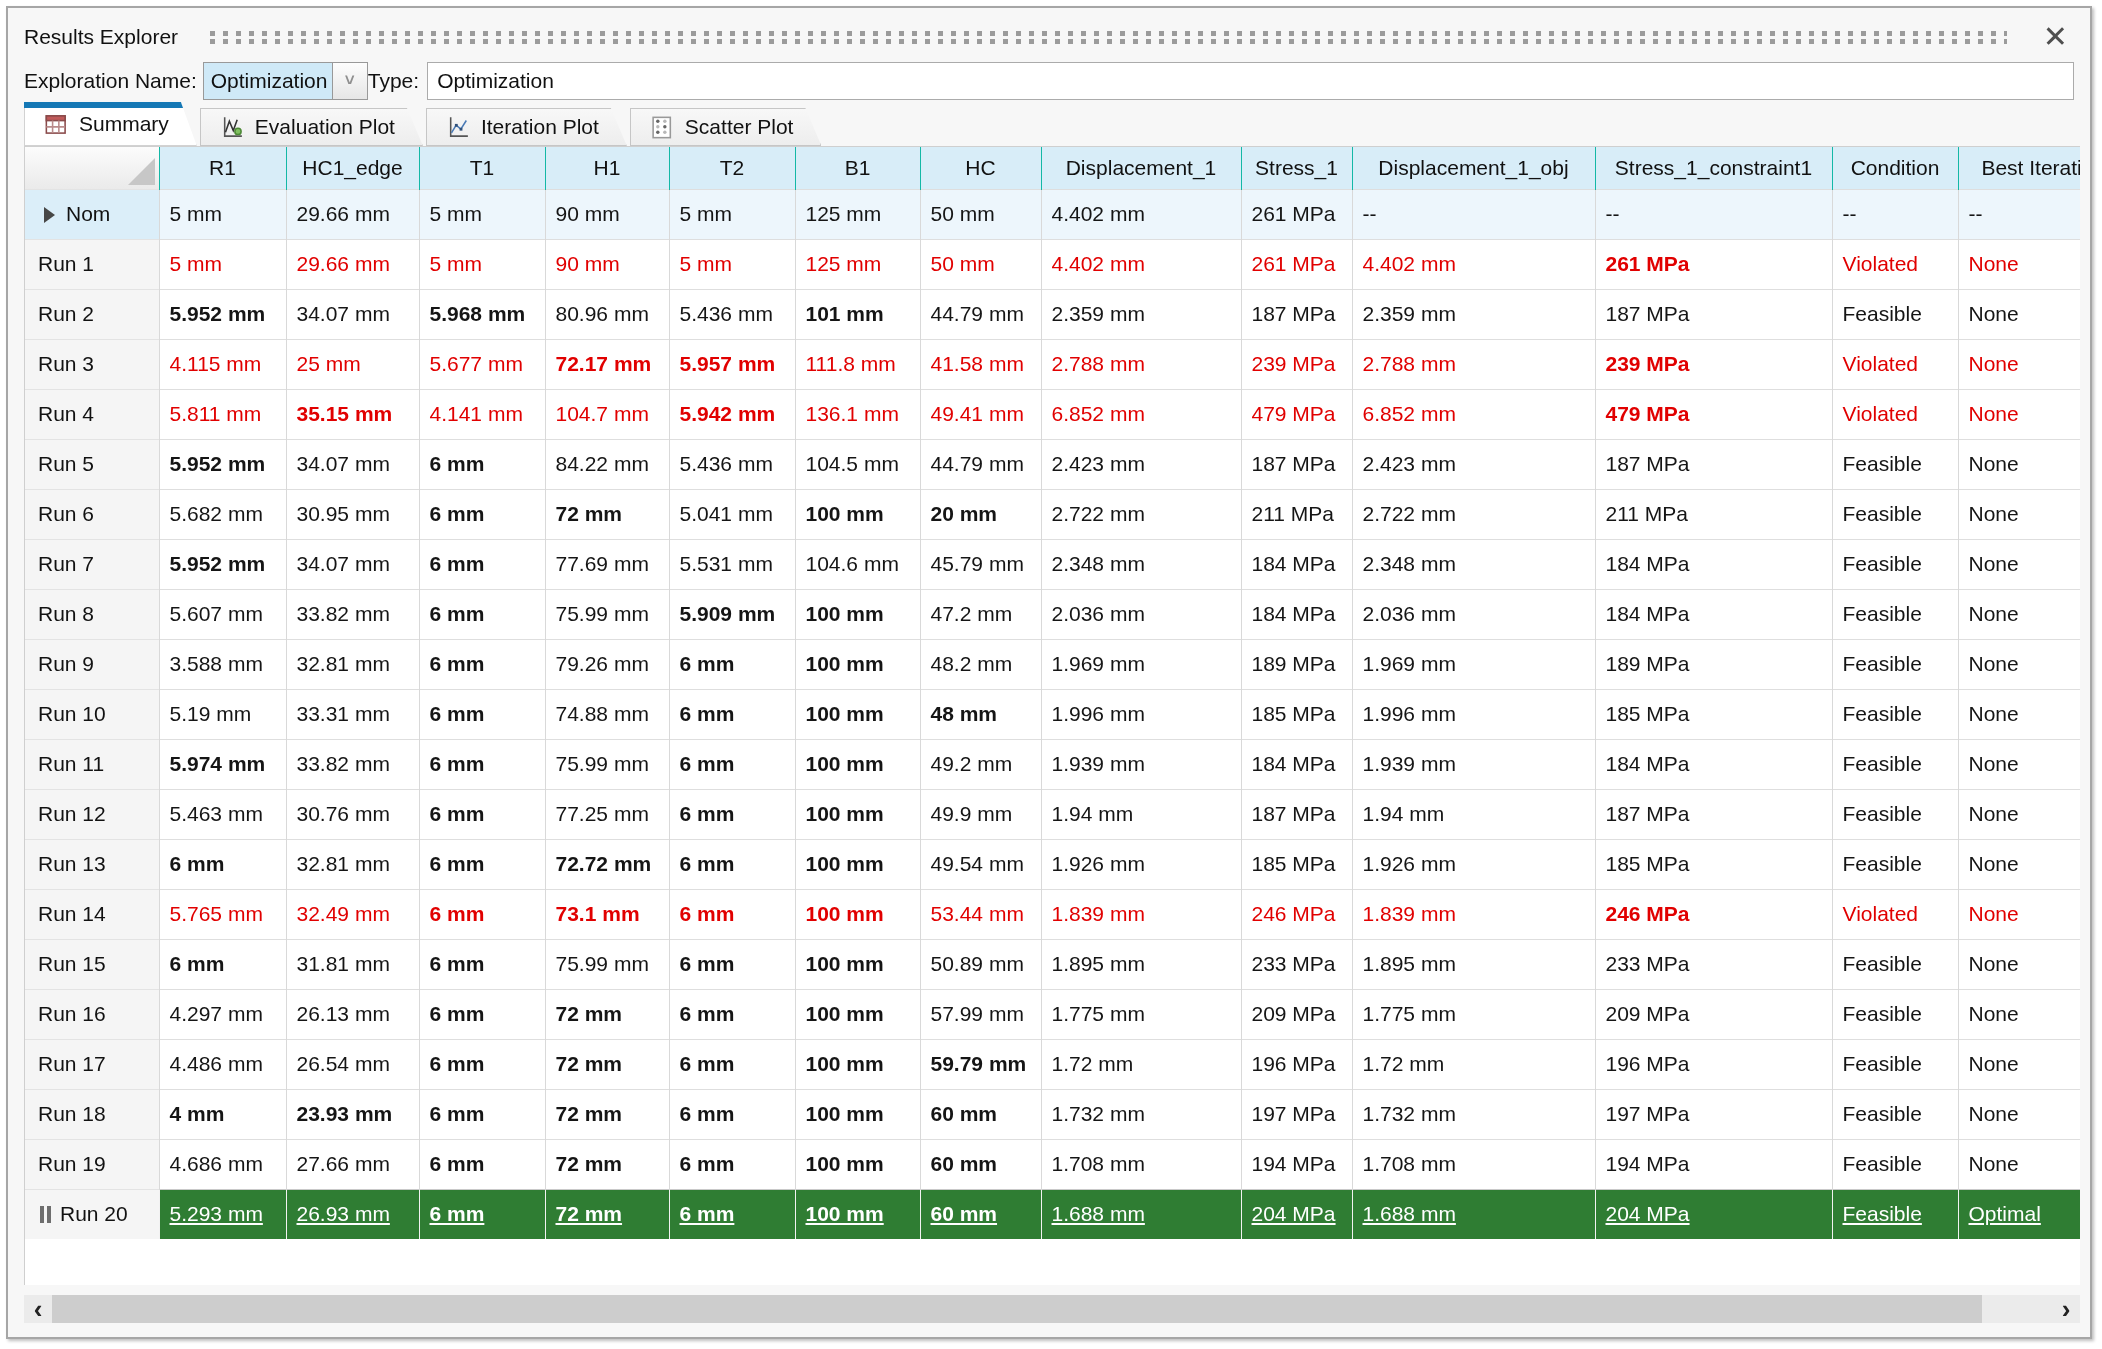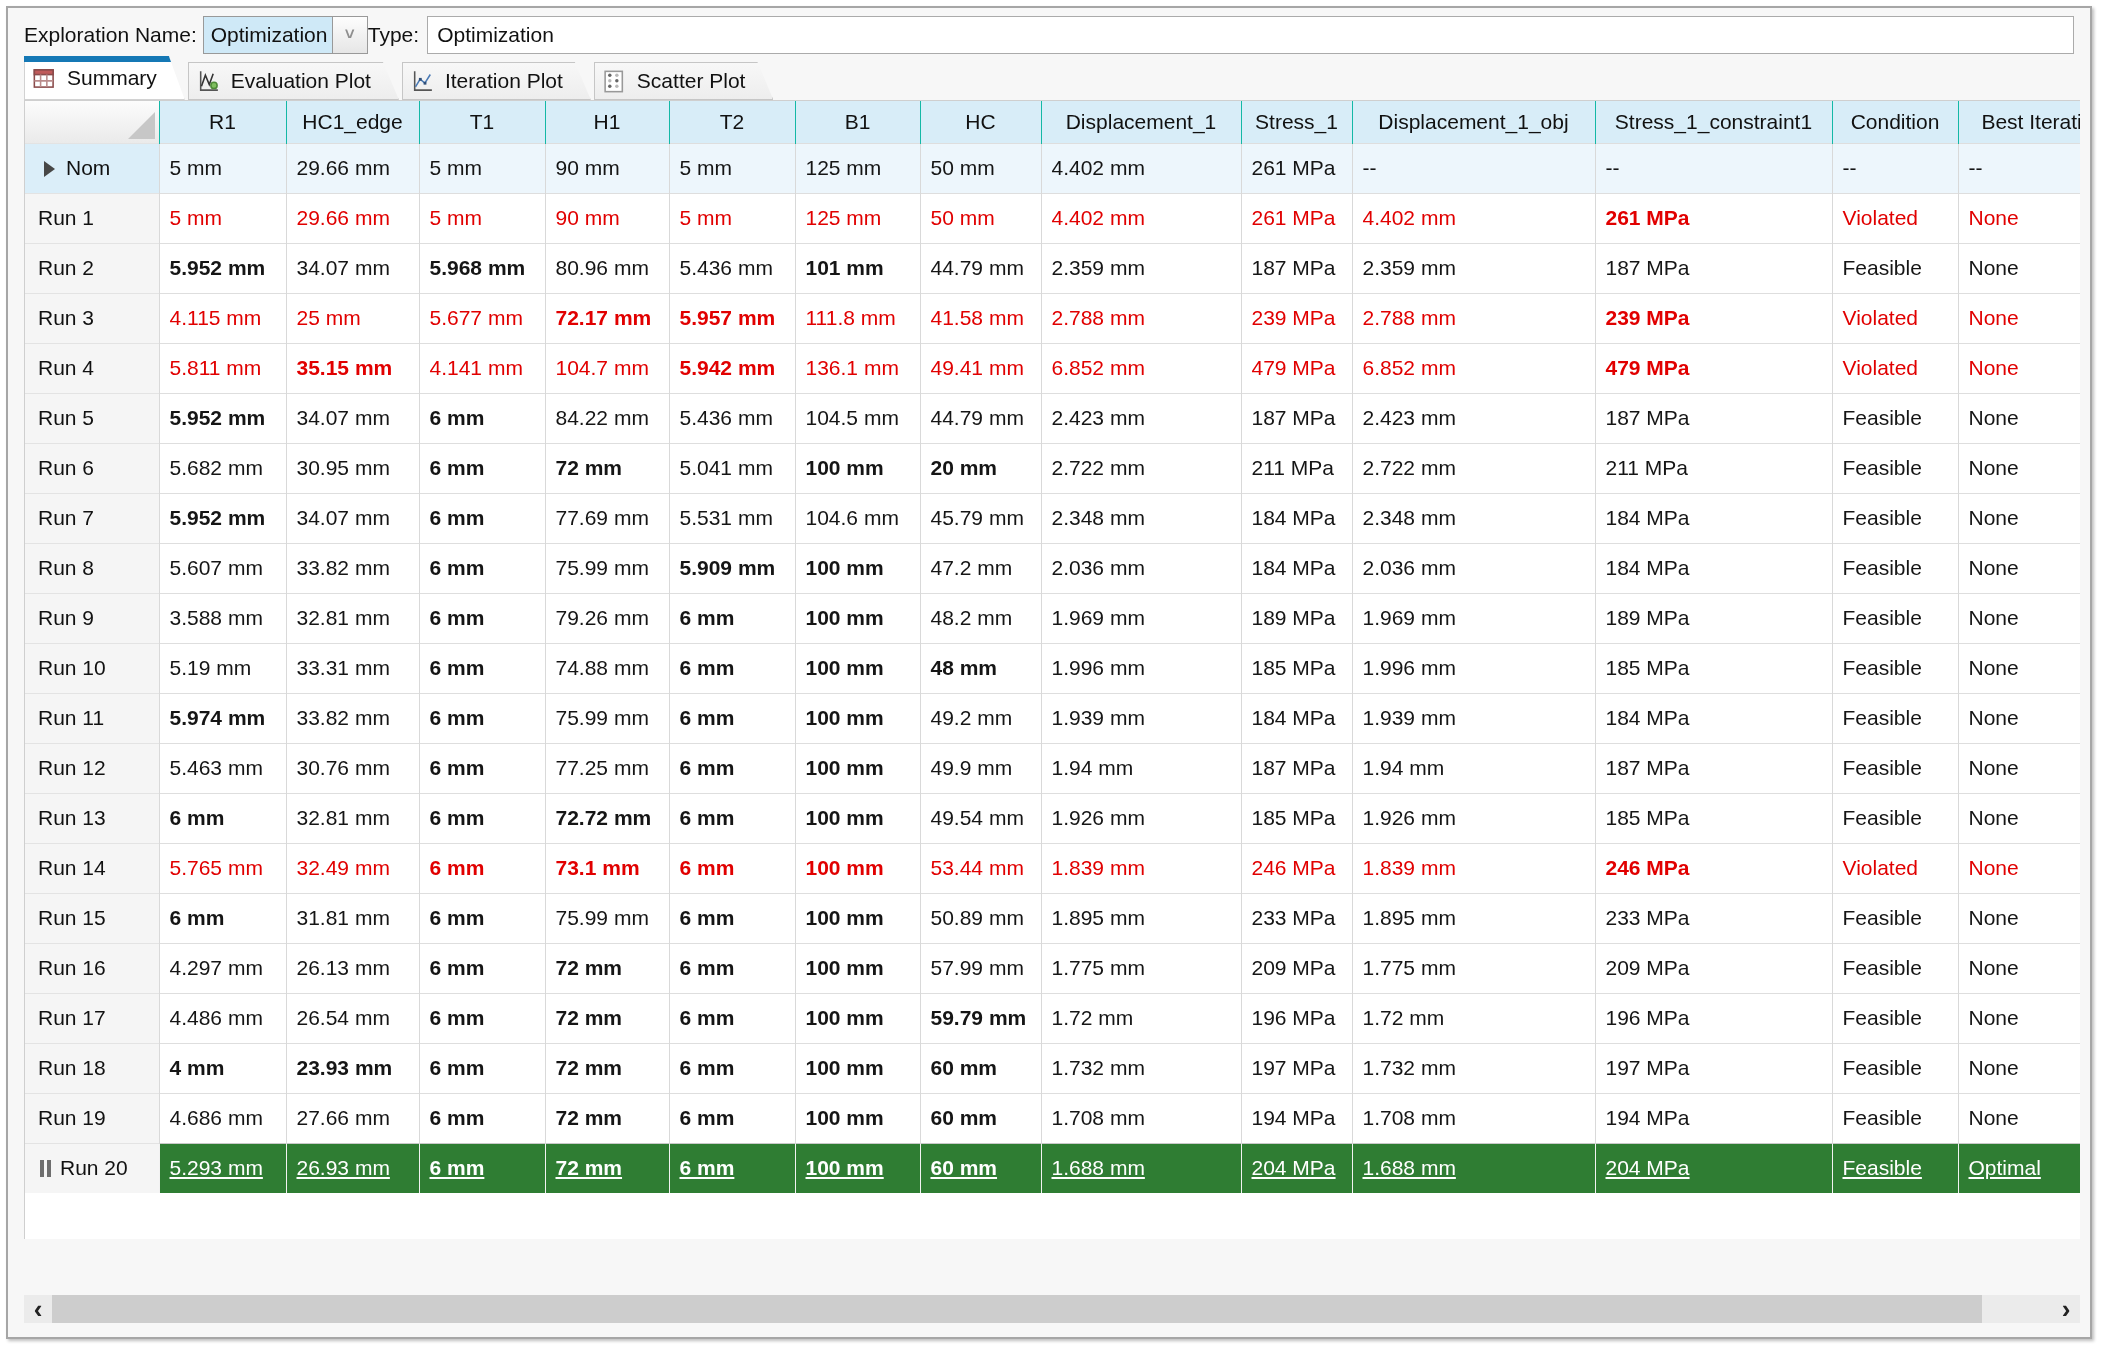--- a/index.html
+++ b/index.html
@@ -22,21 +22,21 @@
   .combo{display:flex;margin-left:6px;height:38px;border:1px solid #999;background:#cfe9f7;box-sizing:border-box;}
   .combo-value{width:128px;padding:6px 0 0 7px;font-size:21px;white-space:nowrap;overflow:hidden;box-sizing:border-box;}
   .combo-btn{width:34px;border-left:1px solid #999;background:linear-gradient(#fdfdfd,#e6e6e6);
     display:flex;align-items:center;justify-content:center;color:#8f8f8f;font-size:17px;font-weight:bold;cursor:pointer;}
   .type-label{}
   .type-field{flex:1;height:38px;border:1px solid #ababab;background:#fff;margin-left:8px;
     padding:0 9px;font-size:21px;display:flex;align-items:center;box-sizing:border-box;}
 
   
   .tabbar{display:flex;align-items:flex-end;height:44px;padding-left:16px;gap:3px;}
-  .tab{position:relative;display:flex;align-items:center;gap:10px;height:38px;padding:0 28px 0 8px;
+  .tab{position:relative;display:flex;align-items:center;gap:10px;height:38px;padding:0 28px 0 20px;
     background:linear-gradient(#f8f8f8,#ededed);box-shadow:inset 0 0 0 1px #c6c6c6;
     clip-path:polygon(0 0,calc(100% - 16px) 0,100% 100%,0 100%);
     font-size:21px;color:#111;cursor:pointer;}
   .tab.active{background:#fff;height:44px;box-shadow:inset 0 0 0 1px #d2d2d2;}
   .tab.active::before{content:"";position:absolute;top:0;left:0;right:0;height:6px;background:#1578b5;}
   .tab .ticon{display:flex;align-items:center;}
 
   
   .table-viewport{position:relative;margin:0 10px 0 16px;height:1138px;overflow:hidden;background:#fff;
     border-top:1px solid #cfcfcf;border-left:1px solid #cfcfcf;}
@@ -67,20 +67,25 @@
   .hs-arrow{width:28px;height:28px;display:flex;align-items:center;justify-content:center;
     color:#222;font-size:26px;font-weight:bold;cursor:pointer;flex:0 0 auto;}
   .hs-track{position:relative;flex:1;height:28px;}
   .hs-thumb{position:absolute;left:0;top:0;height:28px;width:1930px;background:#cdcdcd;cursor:pointer;}
 </style>
 </head>
 <body>
 
 <div class="window">
 
+  <div class="titlebar">
+    <span class="title">Results Explorer</span>
+    <span class="handle"></span>
+    <span class="close">✕</span>
+  </div>
 
   <div class="toolbar">
     <span>Exploration Name:</span>
     <span class="combo">
       <span class="combo-value">Optimization</span>
       <span class="combo-btn">
           <span>˅</span>
         </span>
     </span>
     <span class="type-label">Type:</span>

